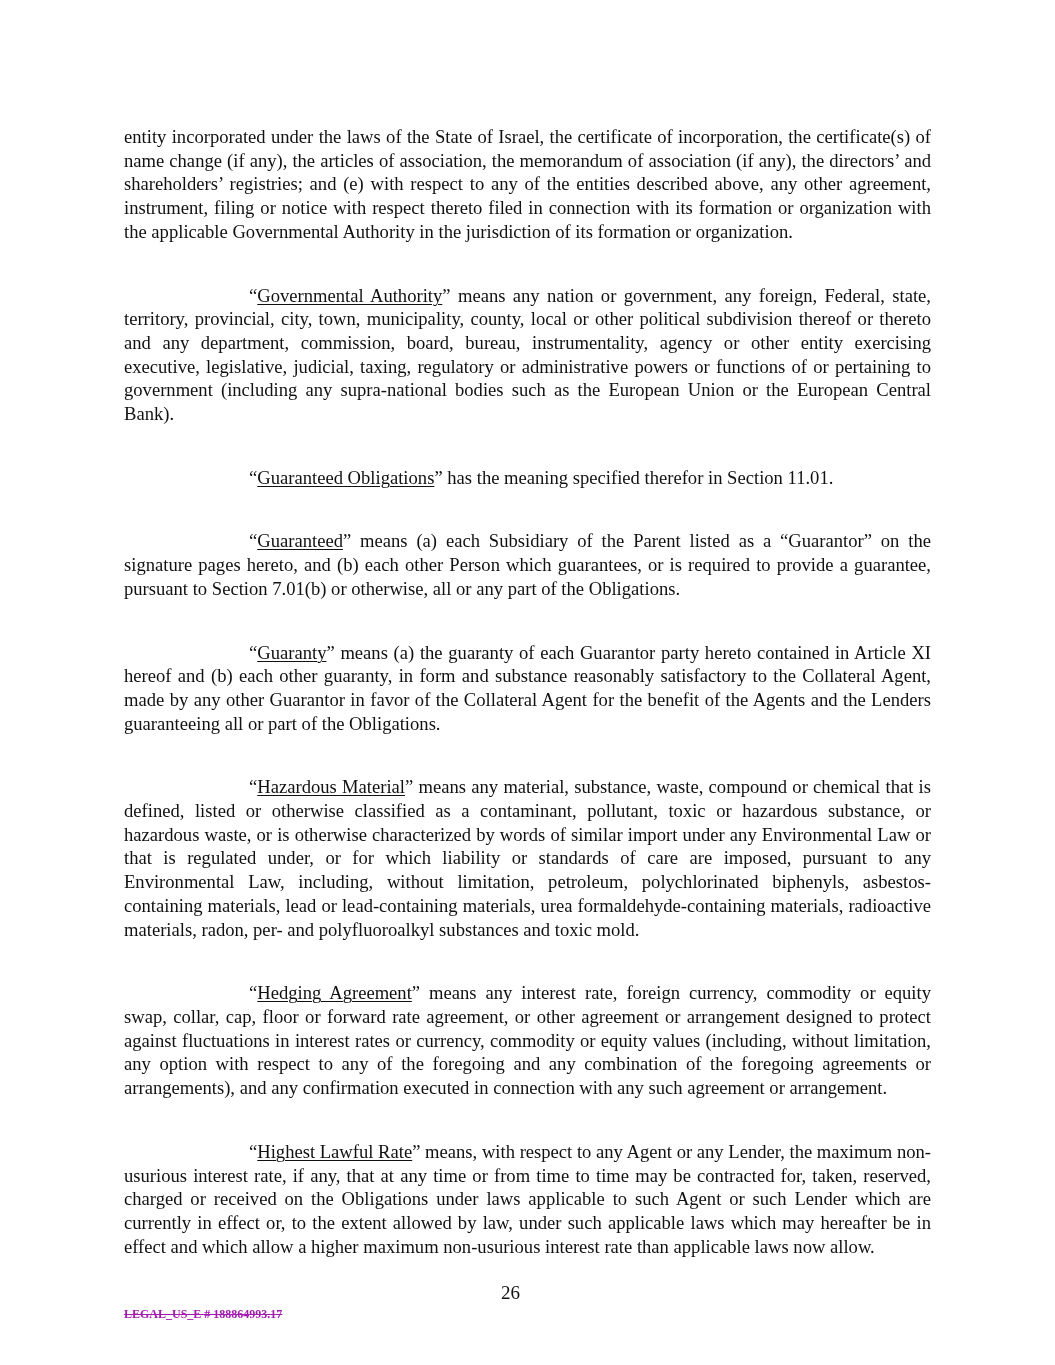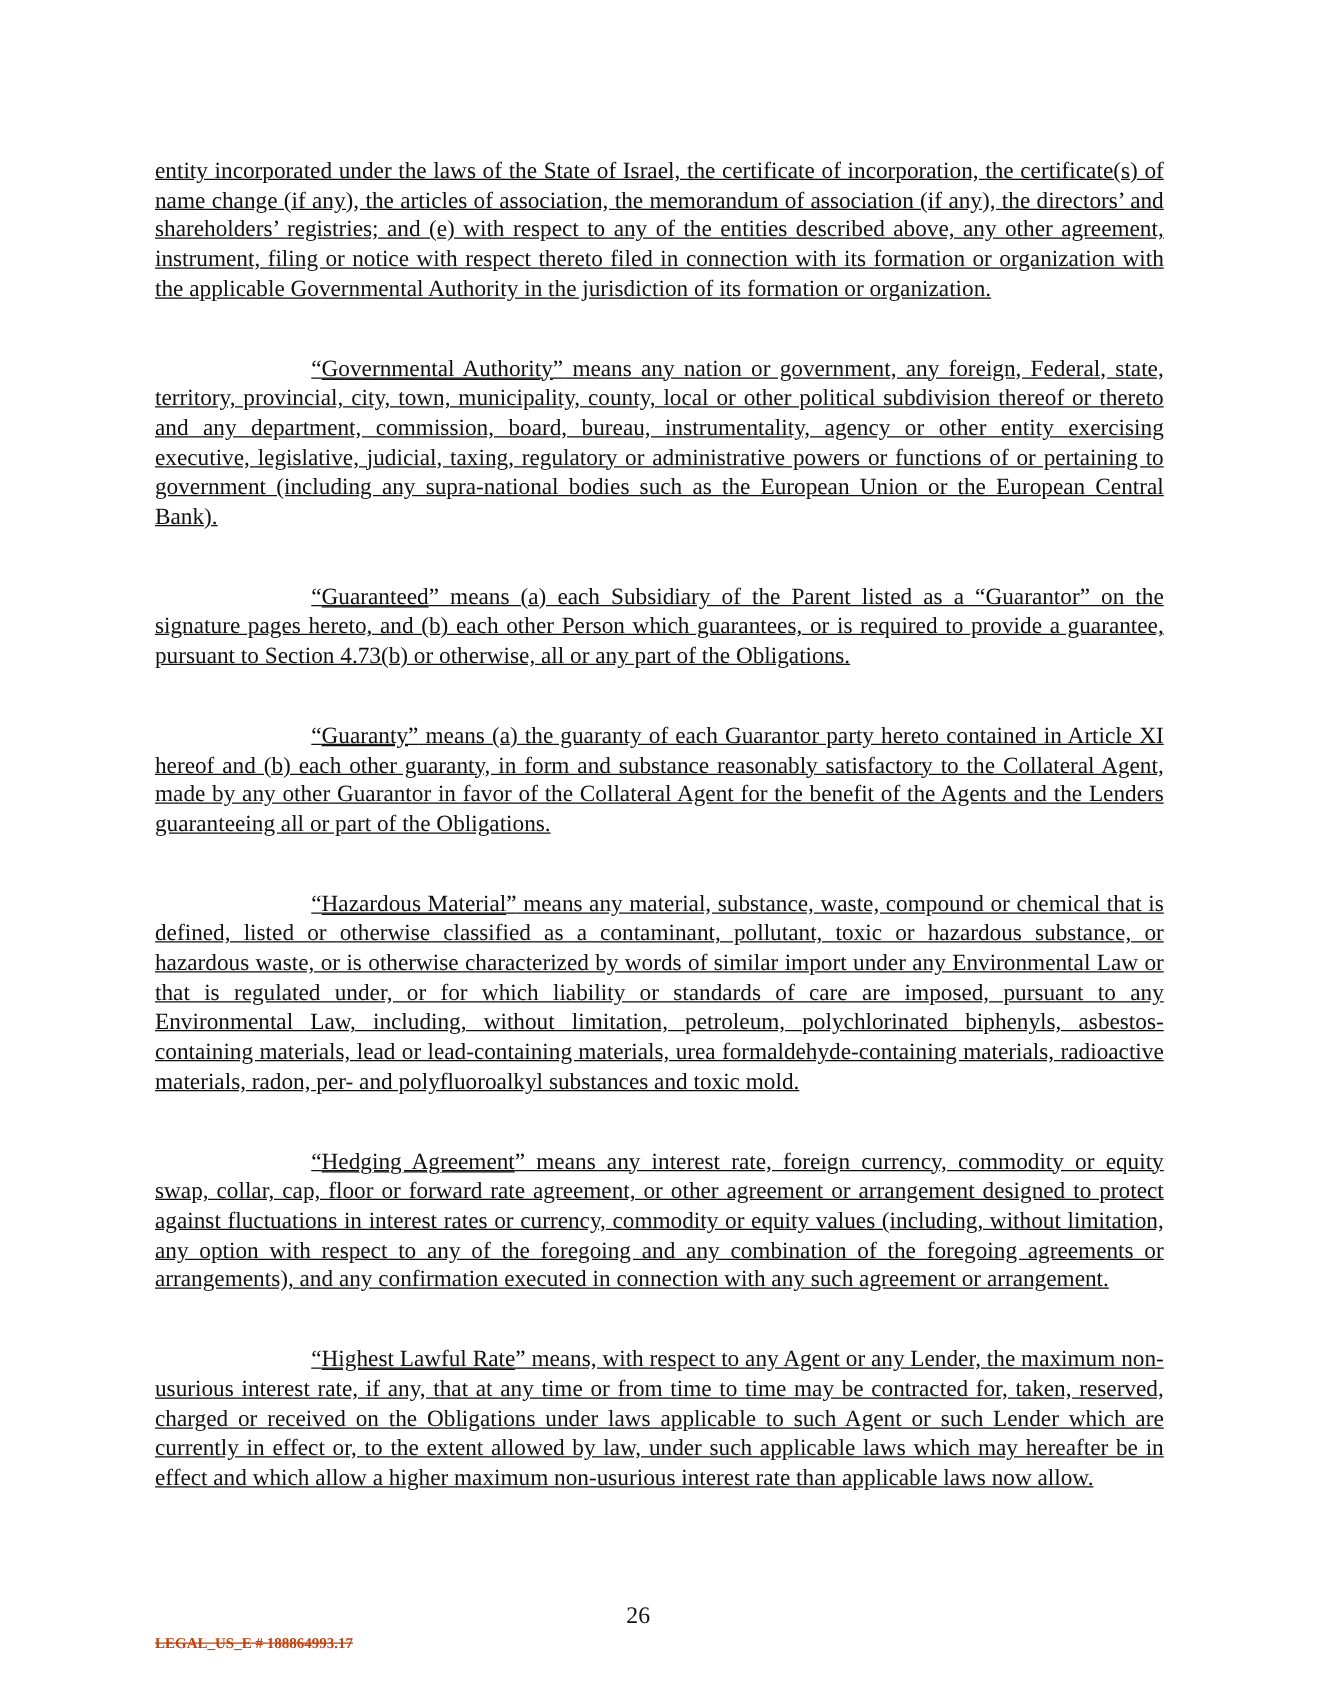--- a/index.html
+++ b/index.html
@@ -19,21 +19,20 @@
       position: absolute;
       left: 124px;
       top: 125px;
       width: 807px;
     }
     .para {
       margin: 0 0 22px 0;
       font-size: 18.6px;
       line-height: 23.7px;
       text-align: justify;
-      text-decoration: underline;
     }
     .para.def {
       text-indent: 125px;
       margin-top: 40px;
     }
     .term {
       text-decoration: underline;
       text-underline-offset: 2px;
       text-decoration-thickness: 1px;
     }
@@ -55,26 +54,27 @@
     }
   </style>
 </head>
 <body>
 
 <div class="page-body">
   <p class="para">entity incorporated under the laws of the State of Israel, the certificate of incorporation, the certificate(s) of name change (if any), the articles of association, the memorandum of association (if any), the directors’ and shareholders’ registries; and (e) with respect to any of the entities described above, any other agreement, instrument, filing or notice with respect thereto filed in connection with its formation or organization with the applicable Governmental Authority in the jurisdiction of its formation or organization.</p>
 
   <p class="para def"><span>“</span><span class="term">Governmental Authority</span><span>”</span><span> means any nation or government, any foreign, Federal, state, territory, provincial, city, town, municipality, county, local or other political subdivision thereof or thereto and any department, commission, board, bureau, instrumentality, agency or other entity exercising executive, legislative, judicial, taxing, regulatory or administrative powers or functions of or pertaining to government (including any supra-national bodies such as the European Union or the European Central Bank).</span></p>
 
+  <p class="para def"><span>“</span><span class="term">Guaranteed Obligations</span><span>”</span><span> has the meaning specified therefor in Section 11.01.</span></p>
 
-  <p class="para def"><span>“</span><span class="term">Guaranteed</span><span>”</span><span> means (a) each Subsidiary of the Parent listed as a “Guarantor” on the signature pages hereto, and (b) each other Person which guarantees, or is required to provide a guarantee, pursuant to Section 4.73(b) or otherwise, all or any part of the Obligations.</span></p>
+  <p class="para def"><span>“</span><span class="term">Guaranteed</span><span>”</span><span> means (a) each Subsidiary of the Parent listed as a “Guarantor” on the signature pages hereto, and (b) each other Person which guarantees, or is required to provide a guarantee, pursuant to Section 7.01(b) or otherwise, all or any part of the Obligations.</span></p>
 
   <p class="para def"><span>“</span><span class="term">Guaranty</span><span>”</span><span> means (a) the guaranty of each Guarantor party hereto contained in Article XI hereof and (b) each other guaranty, in form and substance reasonably satisfactory to the Collateral Agent, made by any other Guarantor in favor of the Collateral Agent for the benefit of the Agents and the Lenders guaranteeing all or part of the Obligations.</span></p>
 
   <p class="para def"><span>“</span><span class="term">Hazardous Material</span><span>”</span><span> means any material, substance, waste, compound or chemical that is defined, listed or otherwise classified as a contaminant, pollutant, toxic or hazardous substance, or hazardous waste, or is otherwise characterized by words of similar import under any Environmental Law or that is regulated under, or for which liability or standards of care are imposed, pursuant to any Environmental Law, including, without limitation, petroleum, polychlorinated biphenyls, asbestos-containing materials, lead or lead-containing materials, urea formaldehyde-containing materials, radioactive materials, radon, per- and polyfluoroalkyl substances and toxic mold.</span></p>
 
   <p class="para def"><span>“</span><span class="term">Hedging Agreement</span><span>”</span><span> means any interest rate, foreign currency, commodity or equity swap, collar, cap, floor or forward rate agreement, or other agreement or arrangement designed to protect against fluctuations in interest rates or currency, commodity or equity values (including, without limitation, any option with respect to any of the foregoing and any combination of the foregoing agreements or arrangements), and any confirmation executed in connection with any such agreement or arrangement.</span></p>
 
   <p class="para def"><span>“</span><span class="term">Highest Lawful Rate</span><span>”</span><span> means, with respect to any Agent or any Lender, the maximum non-usurious interest rate, if any, that at any time or from time to time may be contracted for, taken, reserved, charged or received on the Obligations under laws applicable to such Agent or such Lender which are currently in effect or, to the extent allowed by law, under such applicable laws which may hereafter be in effect and which allow a higher maximum non-usurious interest rate than applicable laws now allow.</span></p>
 </div>
 
 <div class="page-number">26</div>
-<div class="doc-id" style="color: #c2410c;">LEGAL_US_E # 188864993.17</div>
+<div class="doc-id" style="color: #a21caf;">LEGAL_US_E # 188864993.17</div>
 
 </body></html>

